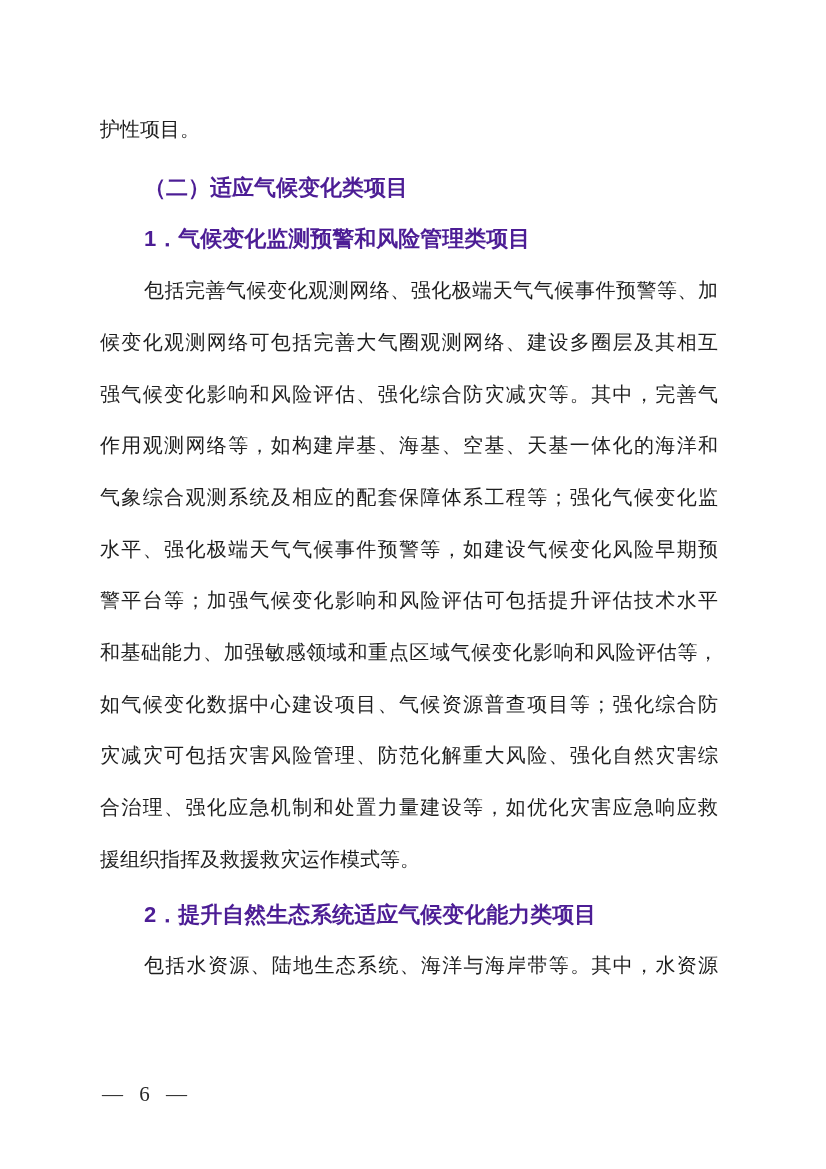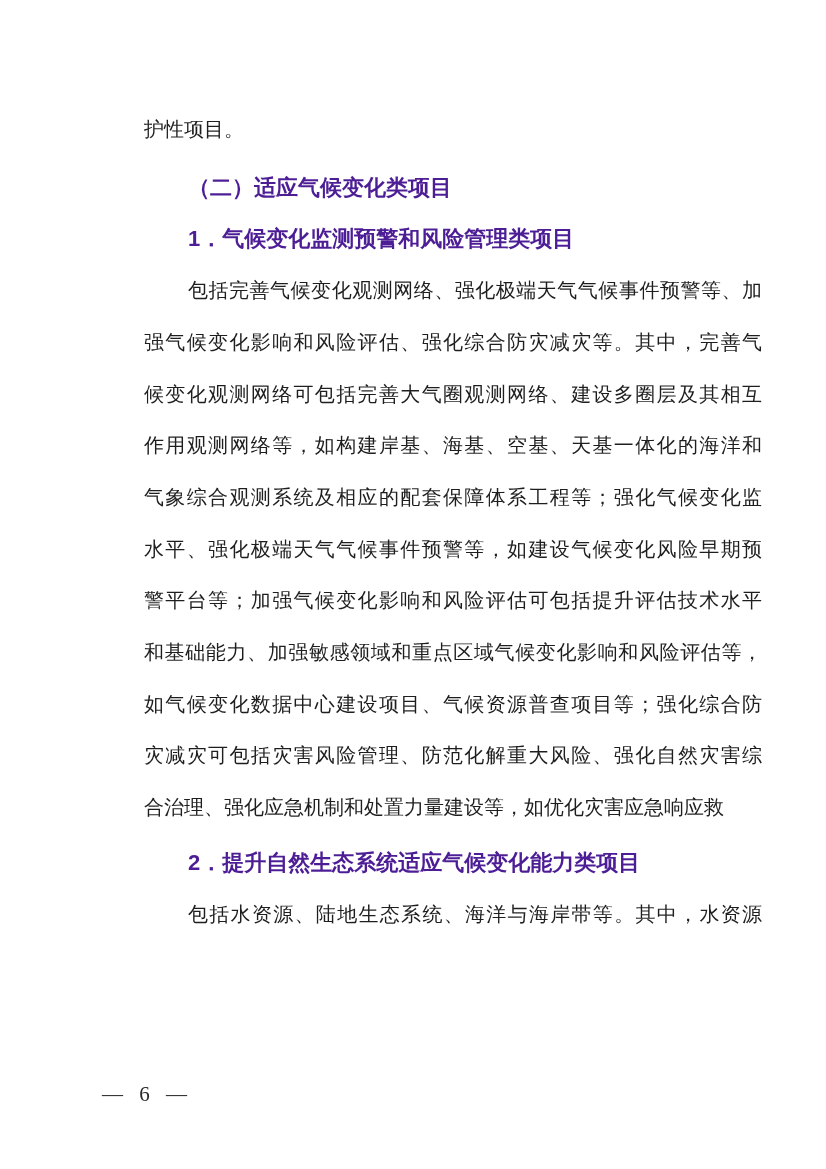--- a/index.html
+++ b/index.html
@@ -12,21 +12,20 @@
     overflow: hidden;
   }
   .page {
     position: absolute; inset: 0;
     background: #ffffff;
   }
   .text-block {
     position: absolute;
     left: 100px; top: 104px;
     width: 618px;
-    margin-left: 44px;
   }
   .cont-line {
     font-size: 20px;
     line-height: 51.7px;
     margin-bottom: 6px;
     text-align: left;
   }
   .heading {
     font-size: 22px;
     font-weight: 700;
@@ -62,30 +61,31 @@
   <div class="text-block">
 
     <div class="cont-line">护性项目。</div>
 
     <div class="heading">（二）适应气候变化类项目</div>
 
     <div class="heading">1．气候变化监测预警和风险管理类项目</div>
 
     <div class="para end-left">
         <div class="pline">包括完善气候变化观测网络、强化极端天气气候事件预警等、加</div>
+        <div class="pline">候变化观测网络可包括完善大气圈观测网络、建设多圈层及其相互</div>
         <div class="pline">强气候变化影响和风险评估、强化综合防灾减灾等。其中，完善气</div>
-        <div class="pline">候变化观测网络可包括完善大气圈观测网络、建设多圈层及其相互</div>
         <div class="pline">作用观测网络等，如构建岸基、海基、空基、天基一体化的海洋和</div>
         <div class="pline">气象综合观测系统及相应的配套保障体系工程等；强化气候变化监</div>
         <div class="pline">水平、强化极端天气气候事件预警等，如建设气候变化风险早期预</div>
         <div class="pline">警平台等；加强气候变化影响和风险评估可包括提升评估技术水平</div>
         <div class="pline">和基础能力、加强敏感领域和重点区域气候变化影响和风险评估等，</div>
         <div class="pline">如气候变化数据中心建设项目、气候资源普查项目等；强化综合防</div>
         <div class="pline">灾减灾可包括灾害风险管理、防范化解重大风险、强化自然灾害综</div>
         <div class="pline">合治理、强化应急机制和处置力量建设等，如优化灾害应急响应救</div>
+        <div class="pline">援组织指挥及救援救灾运作模式等。</div>
       </div>
 
     <div class="heading h-sub2">2．提升自然生态系统适应气候变化能力类项目</div>
 
     <div class="para">
         <div class="pline">包括水资源、陆地生态系统、海洋与海岸带等。其中，水资源</div>
       </div>
 
   </div>
 

